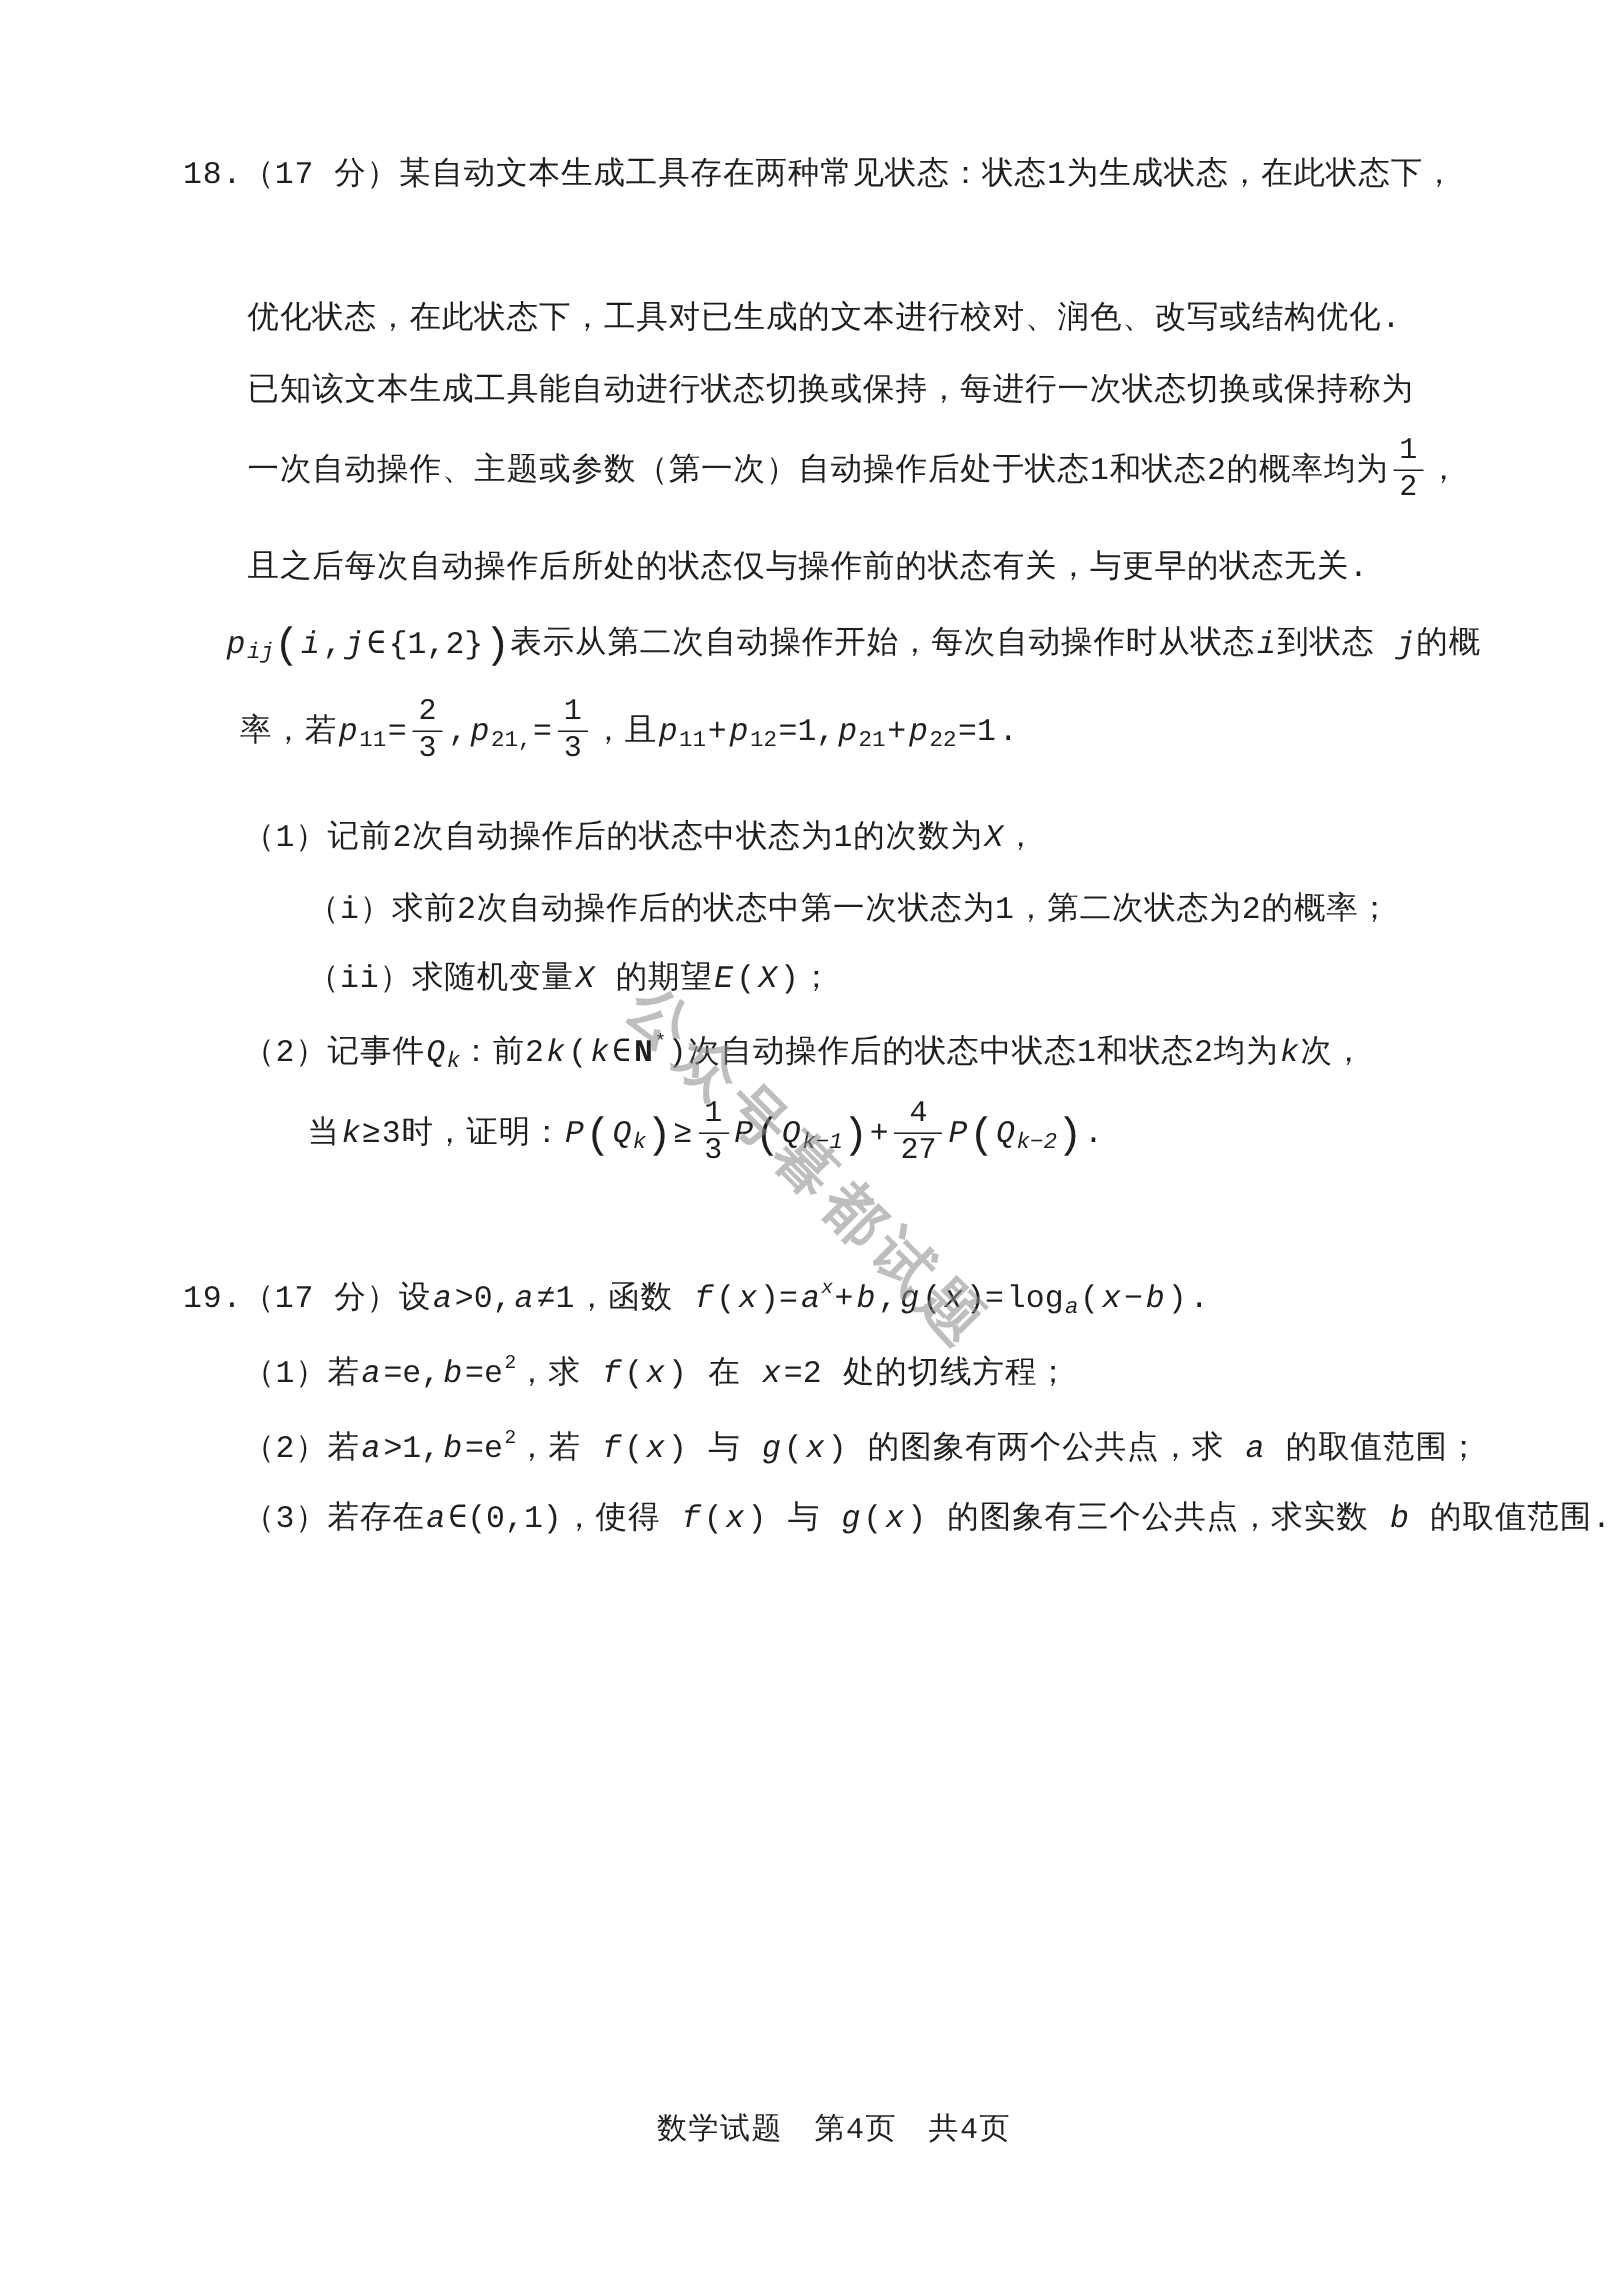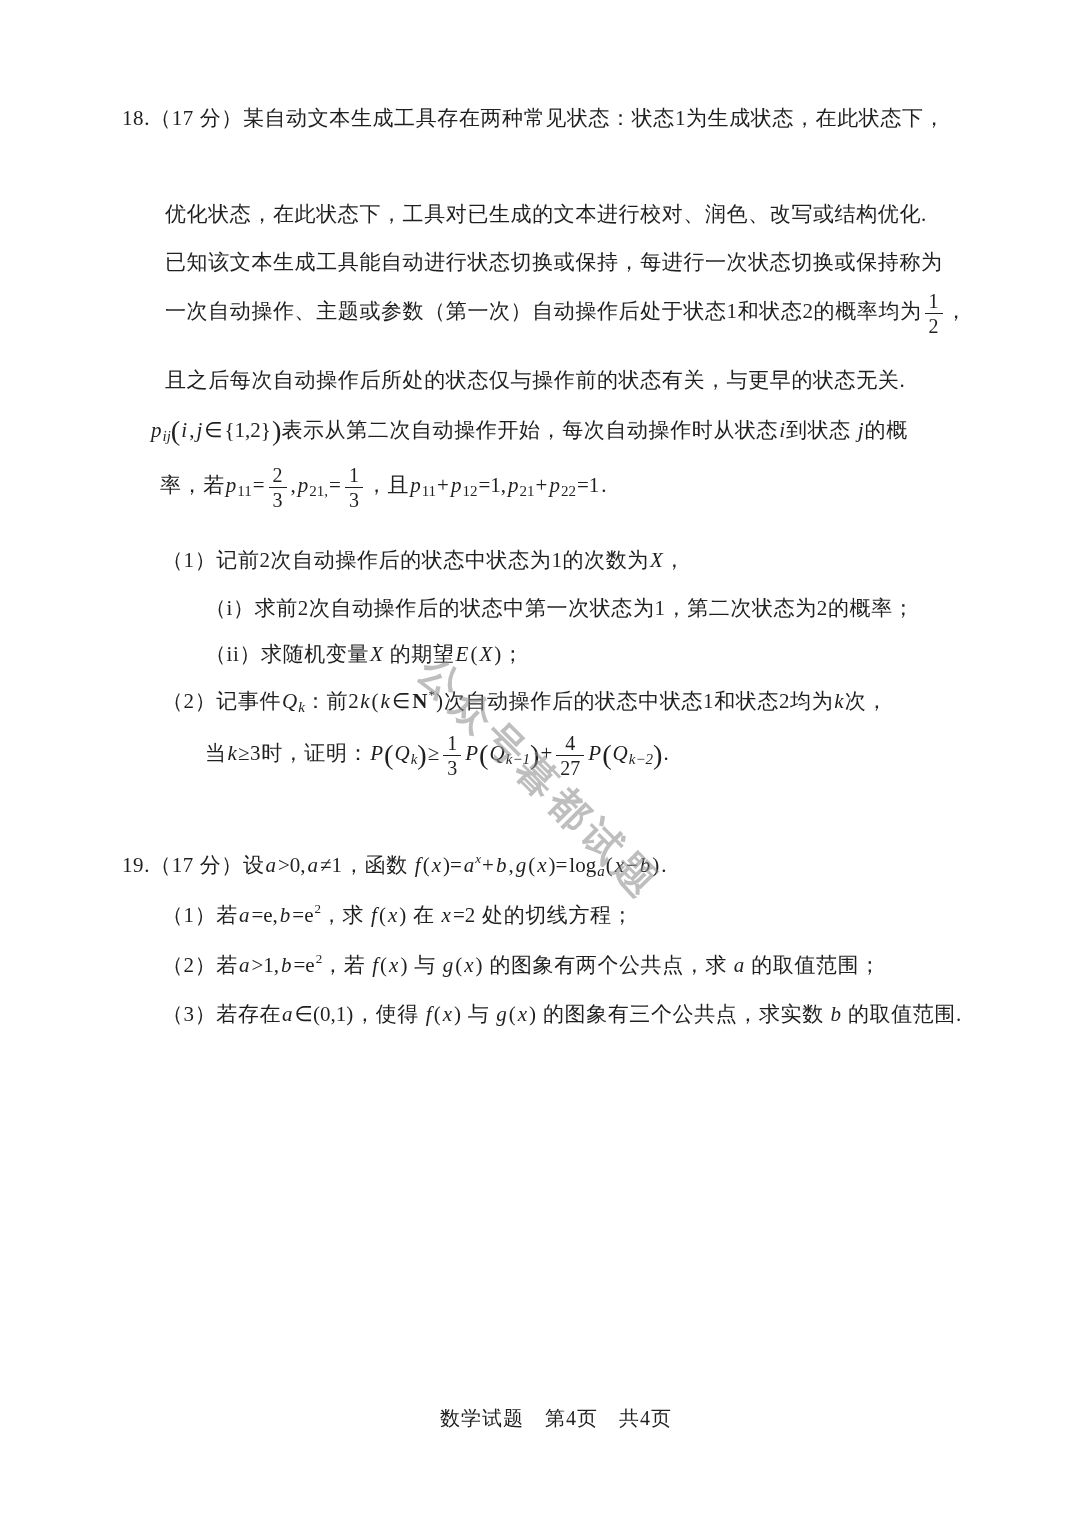--- a/index.html
+++ b/index.html
@@ -6,21 +6,21 @@
     margin: 0;
     padding: 0;
     background: #ffffff;
   }
   .page {
     position: relative;
     width: 1080px;
     height: 1527px;
     background: #ffffff;
     overflow: hidden;
-    font-family: Liberation Serif, serif;
+    font-family: Liberation Mono, monospace;
     color: #1f1f1f;
   }
   .line {
     position: absolute;
     white-space: nowrap;
     font-size: 21px;
     line-height: 1.35;
   }
   .cjk { letter-spacing: 0.6px; }
   .mi  { font-style: italic; margin: 0 1px; }

